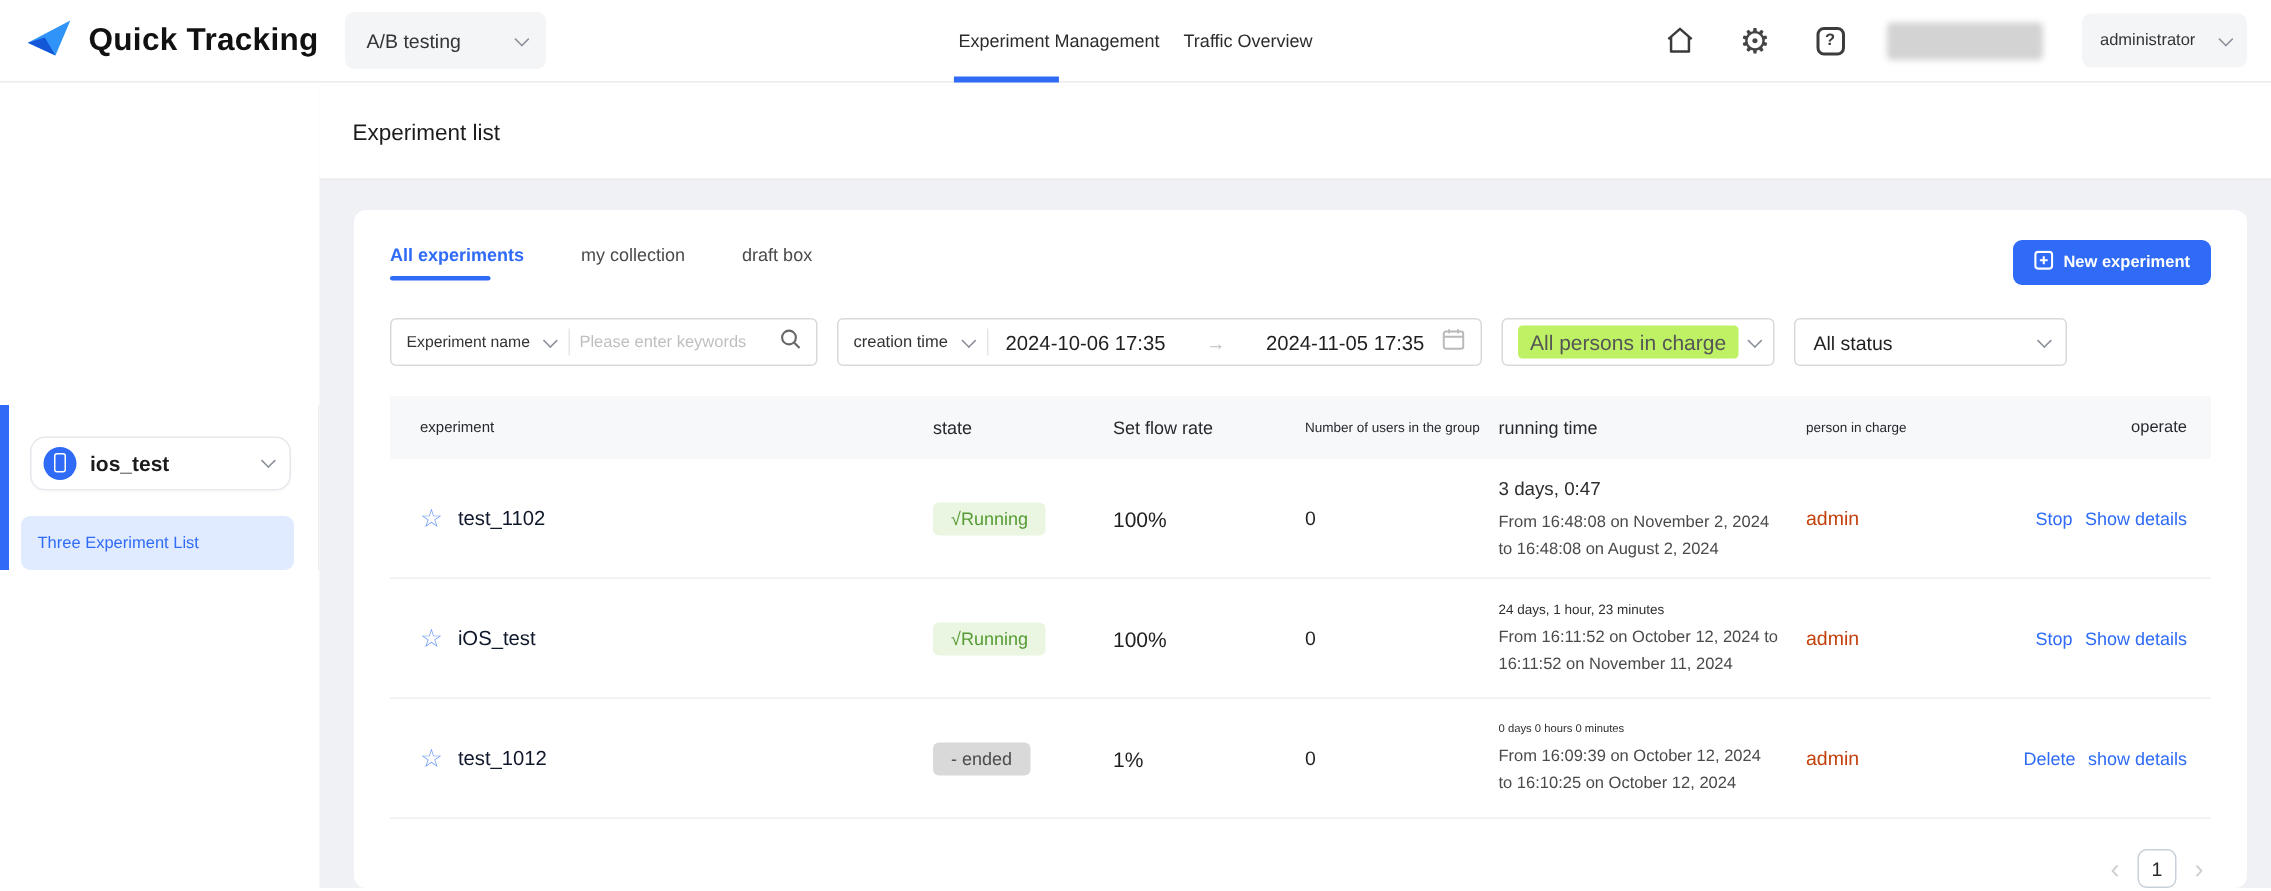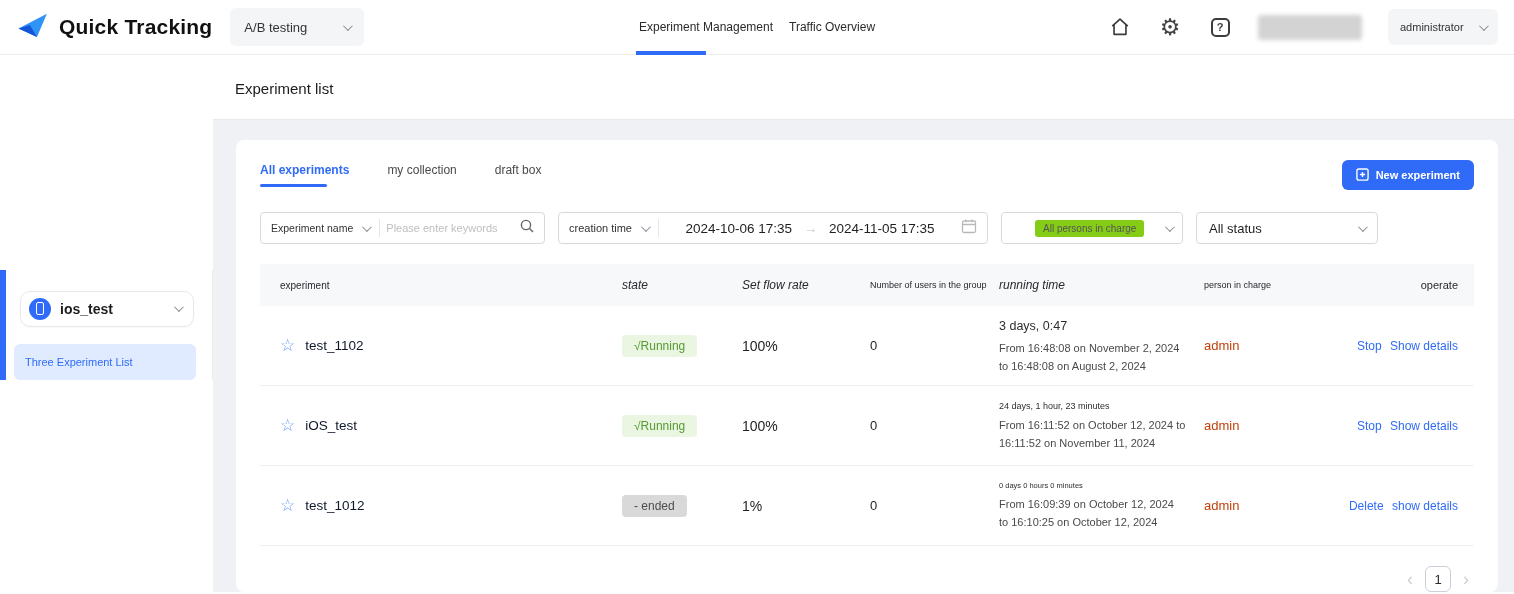--- a/index.html
+++ b/index.html
@@ -53,35 +53,35 @@
   
   .filters { margin-top:22px; display:flex; gap:13px; }
   .fgroup { height:32px; border:1px solid #d9d9d9; border-radius:4px; display:flex; align-items:center; background:#fff; }
   .fg-name { width:285px; }
   .fsel { display:flex; align-items:center; gap:9px; padding:0 10px; font-size:10.5px; color:#333; cursor:pointer; white-space:nowrap; }
   .fdiv { width:1px; height:18px; background:#e6e6e6; }
   .kw-input { flex:1; border:none; outline:none; font-size:11px; color:#333; padding:0 6px; min-width:0; font-family:inherit; }
   .kw-input::placeholder { color:#bfbfbf; }
   .fg-name .srch { margin-right:9px; }
   .fg-time { width:430px; }
-  .fg-time .dates { flex:1; display:flex; align-items:center; justify-content:center; gap:12px; font-size:13.5px; color:#1f1f1f; font-weight:500; }
+  .fg-time .dates { flex:1; display:flex; align-items:center; justify-content:center; gap:27px; font-size:13.5px; color:#1f1f1f; font-weight:500; }
   .darrow { color:#c0c0c0; font-size:13px; font-weight:normal; }
   .fg-time .cal { margin-right:10px; }
   .fg-person { width:182px; padding:0 10px; }
-  .ptag { background:#84cc16; border-radius:3px; padding:3px 8px; font-size:10px; color:#555;margin-left:23px; }
+  .ptag { background:#bef264; border-radius:3px; padding:3px 8px; font-size:14px; color:#555; }
   .fg-person .chev { margin-left:auto; }
   .fg-status { width:182px; padding:0 12px; justify-content:space-between; font-size:13px; color:#1f1f1f; cursor:pointer; }
 
   
   .tbl { margin-top:20px; }
   .trow { display:grid; grid-template-columns:342px 120px 130px 135px 205px 150px 1fr; align-items:center; }
   .thead { background:#f7f8fa; height:42px; color:#27292e; }
   .thead > div { padding-left:20px; }
   .th-exp { font-size:10px; }
-  .th-state, .th-flow, .th-run { font-size:12px;font-style:italic; }
+  .th-state, .th-flow, .th-run { font-size:12px; }
   .th-users, .th-person { font-size:9px; padding-left:18px !important; }
   .th-run { padding-left:12px !important; }
   .th-person { padding-left:12px !important; }
   .th-op { font-size:11px; text-align:right; padding-right:16px !important; }
   .tr { height:80px; border-bottom:1px solid #efefef; }
   .c-exp { padding-left:20px; display:flex; align-items:center; gap:10px; }
   .star { color:#6f9bf5; font-size:17px; line-height:1; cursor:pointer; }
   .exp-name { font-size:13.5px; font-weight:500; color:#0f172a; }
   .c-state { padding-left:20px; }
   .pill { display:inline-block; padding:4px 12px; border-radius:4px; font-size:12px; }

